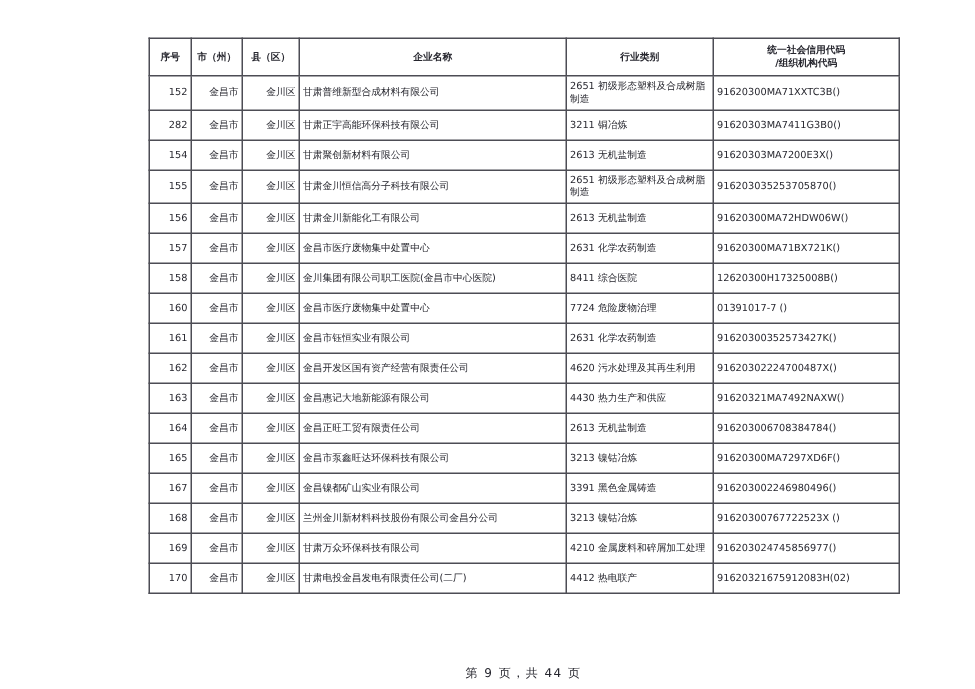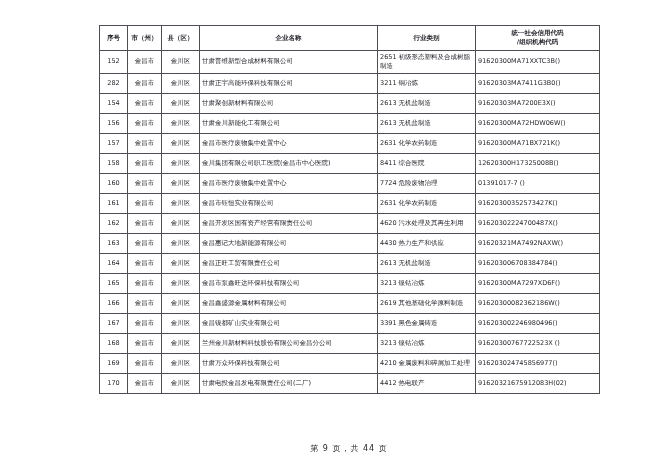--- a/index.html
+++ b/index.html
@@ -38,21 +38,21 @@
     overflow: hidden;
   }
   .enterprise-table th {
     font-weight: bold;
     text-align: center;
     white-space: pre-line;
     padding: 3px 1px;
     height: 18px;
   }
   .enterprise-table td { height: 15px; }
-  td.c0, td.c1, td.c2 { text-align: center; }
+  td.c0, td.c1, td.c2 { text-align: right; }
   td.c3, td.c4, td.c5 { text-align: left; }
   .footer {
     position: absolute;
     left: 0;
     right: 0;
     top: 443px;
     text-align: center;
     font-size: 8px;
     color: #26262e;
     letter-spacing: 1px;
@@ -102,20 +102,28 @@
         </tr>
         <tr>
           <td class="c0">154</td>
           <td class="c1">金昌市</td>
           <td class="c2">金川区</td>
           <td class="c3">甘肃聚创新材料有限公司</td>
           <td class="c4">2613 无机盐制造</td>
           <td class="c5">91620303MA7200E3X()</td>
         </tr>
         <tr>
+          <td class="c0">155</td>
+          <td class="c1">金昌市</td>
+          <td class="c2">金川区</td>
+          <td class="c3">甘肃金川恒信高分子科技有限公司</td>
+          <td class="c4">2651 初级形态塑料及合成树脂制造</td>
+          <td class="c5">916203035253705870()</td>
+        </tr>
+        <tr>
           <td class="c0">156</td>
           <td class="c1">金昌市</td>
           <td class="c2">金川区</td>
           <td class="c3">甘肃金川新能化工有限公司</td>
           <td class="c4">2613 无机盐制造</td>
           <td class="c5">91620300MA72HDW06W()</td>
         </tr>
         <tr>
           <td class="c0">157</td>
           <td class="c1">金昌市</td>
@@ -174,28 +182,20 @@
         </tr>
         <tr>
           <td class="c0">165</td>
           <td class="c1">金昌市</td>
           <td class="c2">金川区</td>
           <td class="c3">金昌市泵鑫旺达环保科技有限公司</td>
           <td class="c4">3213 镍钴冶炼</td>
           <td class="c5">91620300MA7297XD6F()</td>
         </tr>
         <tr>
-          <td class="c0">166</td>
-          <td class="c1">金昌市</td>
-          <td class="c2">金川区</td>
-          <td class="c3">金昌鑫盛源金属材料有限公司</td>
-          <td class="c4">2619 其他基础化学原料制造</td>
-          <td class="c5">91620300082362186W()</td>
-        </tr>
-        <tr>
           <td class="c0">167</td>
           <td class="c1">金昌市</td>
           <td class="c2">金川区</td>
           <td class="c3">金昌镍都矿山实业有限公司</td>
           <td class="c4">3391 黑色金属铸造</td>
           <td class="c5">916203002246980496()</td>
         </tr>
         <tr>
           <td class="c0">168</td>
           <td class="c1">金昌市</td>

